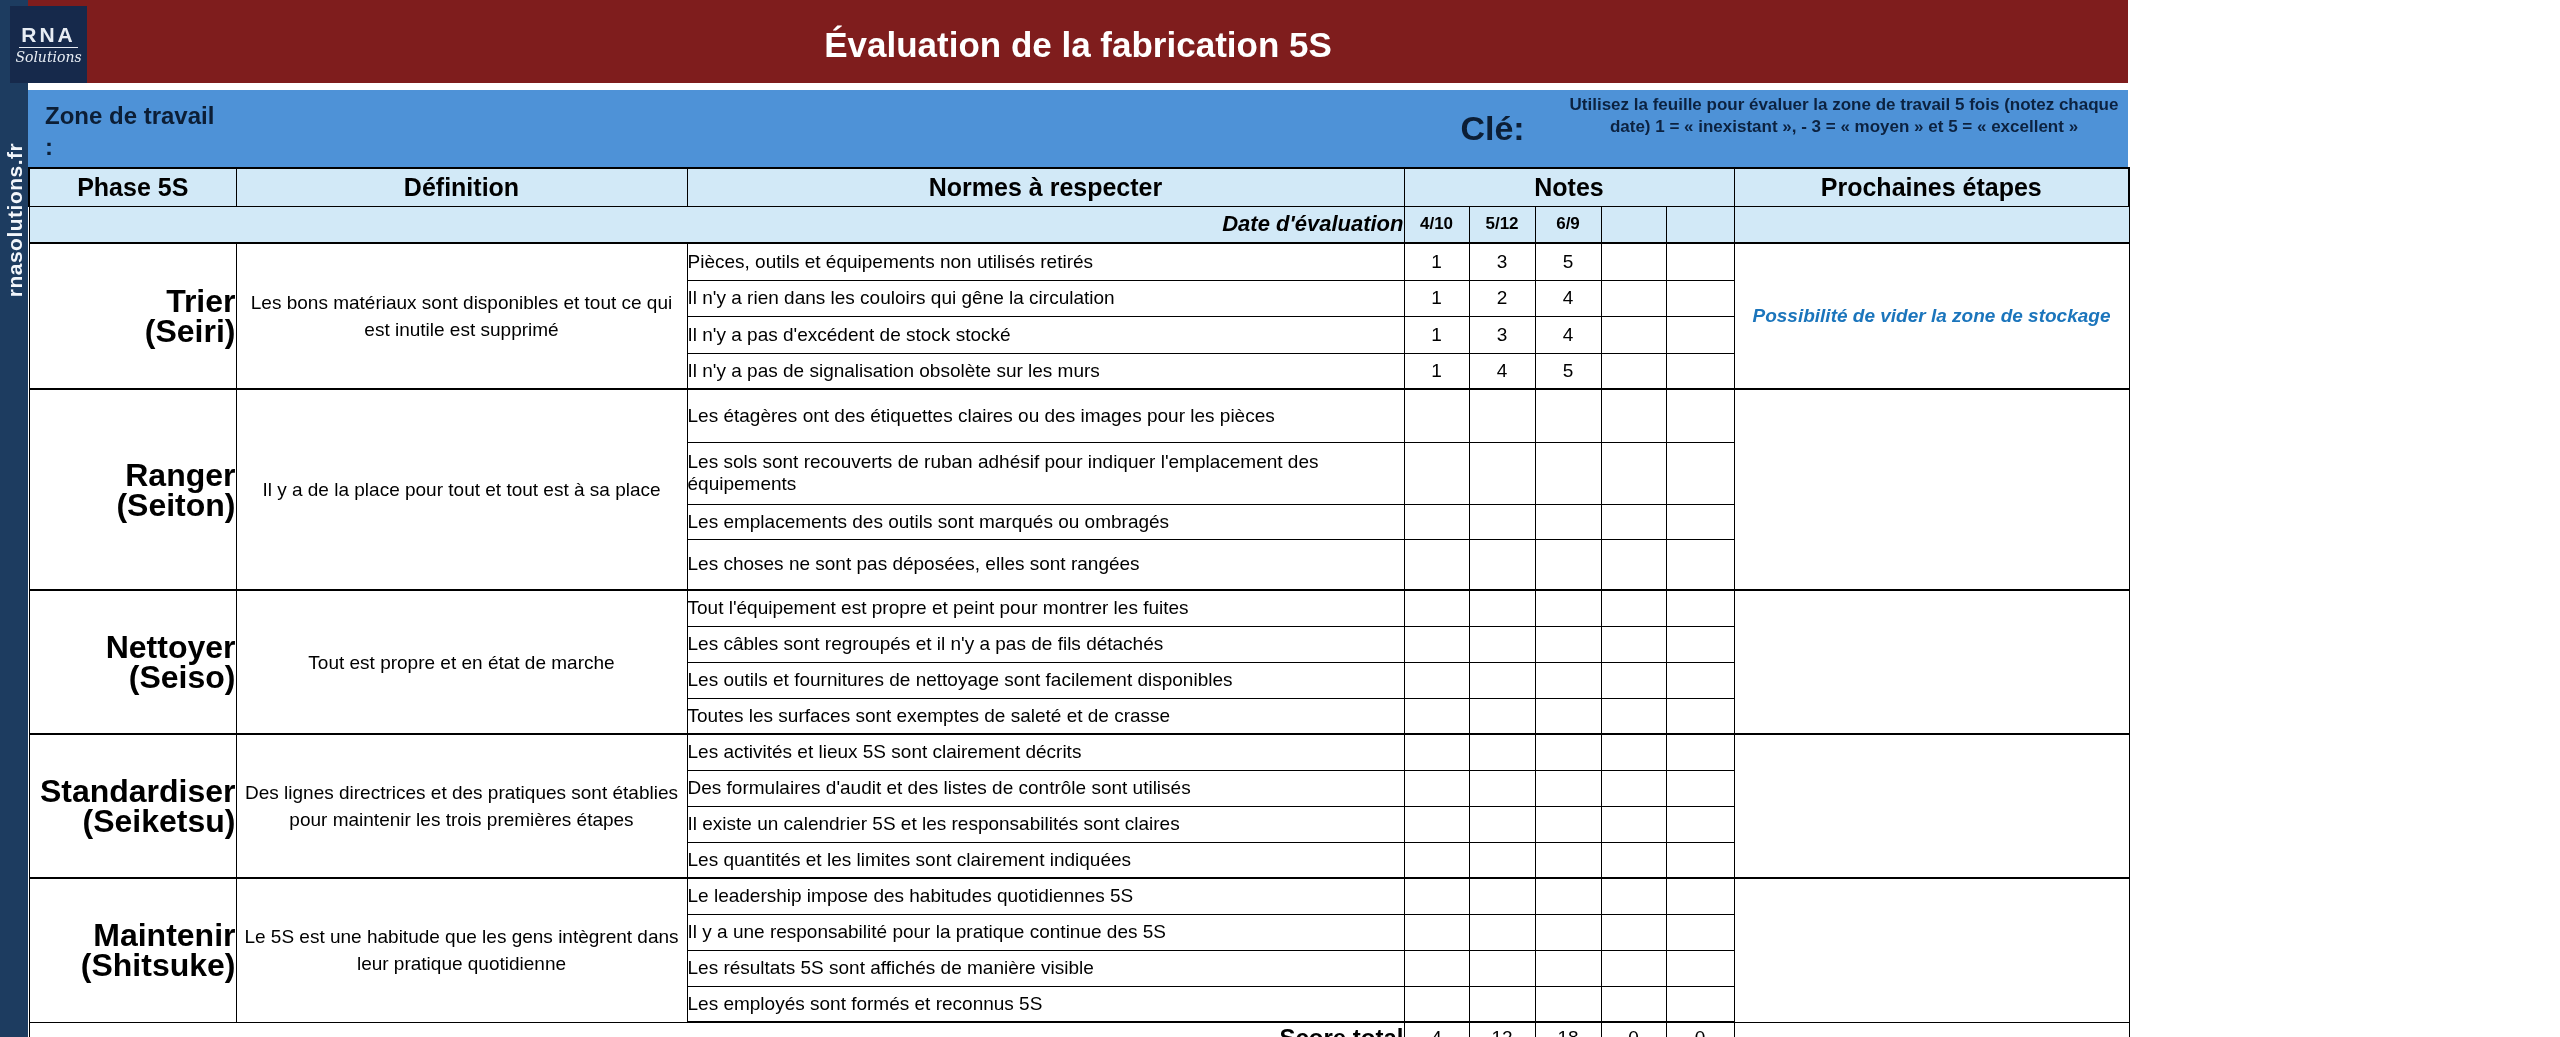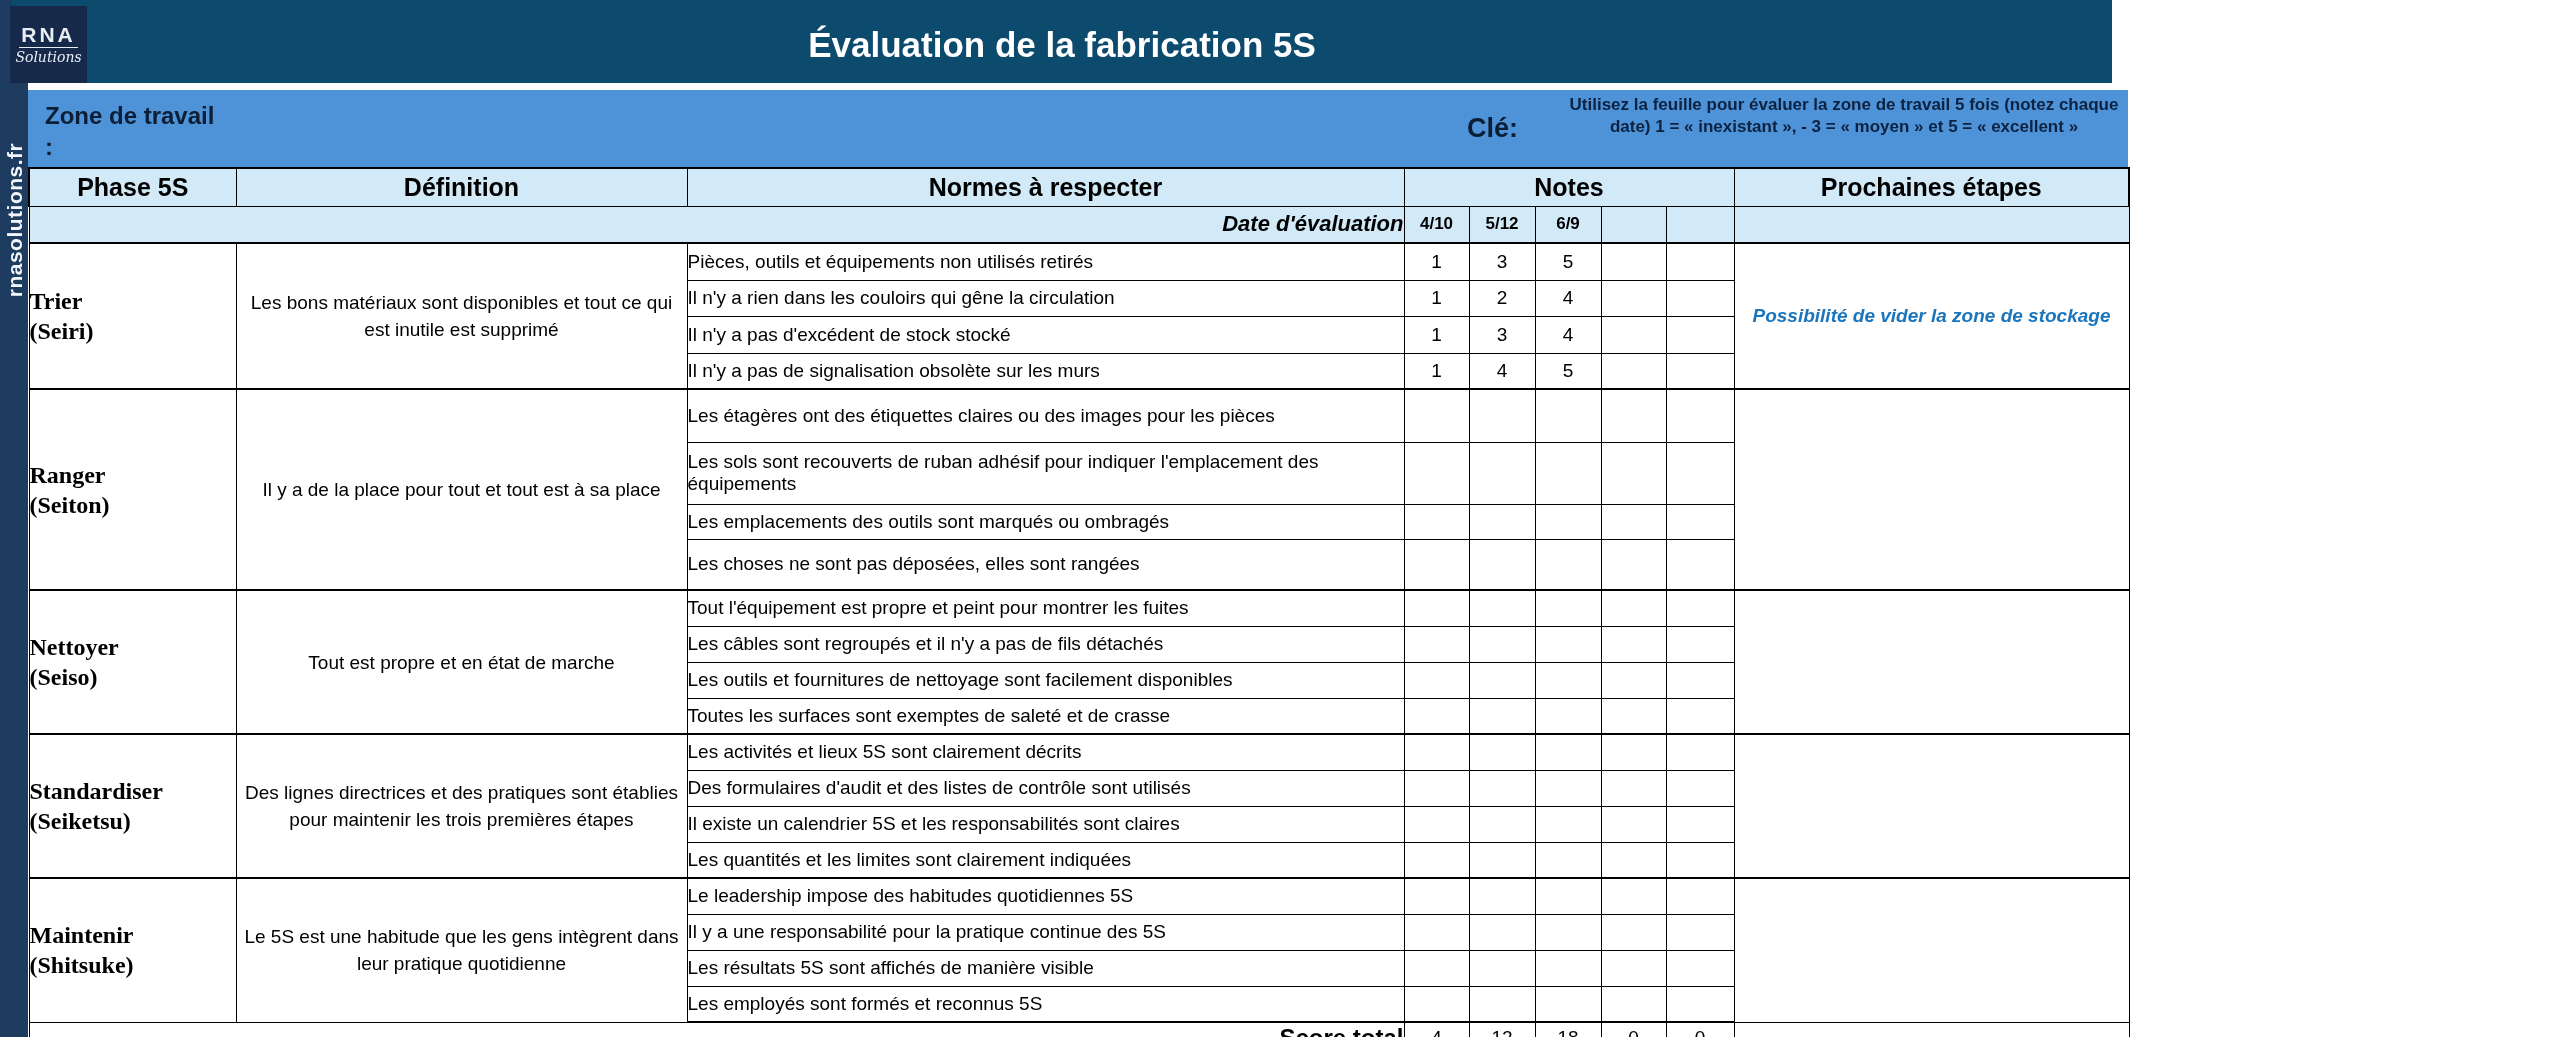--- a/index.html
+++ b/index.html
@@ -6,57 +6,57 @@
   .page{position:relative;width:2560px;height:1037px;background:#ffffff;overflow:hidden;
         font-family:"Liberation Sans",sans-serif;}
 
   
   .sidebar{position:absolute;left:0;top:0;width:28px;height:1037px;background:#1d3c60;}
   .sidebar-text{position:absolute;left:1px;top:375px;width:310px;height:27px;
         transform:rotate(-90deg);transform-origin:0 0;
         color:#f2f6fb;font-weight:bold;font-size:21px;line-height:27px;text-align:center;letter-spacing:.5px;}
 
   
-  .banner{position:absolute;left:12px;top:0;width:2100px;height:83px;background:#0c4a6e;}
+  .banner{position:absolute;left:28px;top:0;width:2100px;height:83px;background:#7f1d1d;}
   .banner-title{position:absolute;left:0;top:0;width:100%;height:90px;line-height:90px;text-align:center;
         color:#ffffff;font-weight:bold;font-size:35px;}
   .logo{position:absolute;left:10px;top:6px;width:77px;height:77px;background:#16294b;
         display:flex;flex-direction:column;align-items:center;justify-content:center;z-index:3;}
   .logo-rna{color:#e8edf4;font-weight:bold;font-size:21px;letter-spacing:3px;line-height:22px;
         font-family:"Liberation Sans",sans-serif;border-bottom:1px solid #e8edf4;padding:0 2px 1px;}
   .logo-sol{color:#e8edf4;font-style:italic;font-size:14px;line-height:18px;font-family:"DejaVu Serif",serif;}
 
   
   .keyrow{position:absolute;left:28px;top:90px;width:2100px;height:77px;background:#4e92d7;}
   .zone-label{position:absolute;left:17px;top:10px;width:170px;color:#0c1e35;font-weight:bold;
         font-size:24px;line-height:31px;}
   .zone-input{position:absolute;left:195px;top:0;width:1215px;height:77px;}
   .key-label{position:absolute;left:1412px;top:0;width:105px;height:73px;line-height:77px;text-align:center;
-        color:#0c1e35;font-weight:bold;font-size:27px;}
+        color:#0c1e35;font-weight:bold;font-size:34px;}
   .instructions{position:absolute;right:3px;top:4px;width:562px;color:#0c2240;font-weight:bold;
         font-size:17px;line-height:22px;text-align:center;}
 
   
   table.sheet{position:absolute;left:28px;top:167px;width:2100px;border-collapse:collapse;table-layout:fixed;
         font-size:19px;color:#000;}
   table.sheet td{border:1px solid #000;padding:0;vertical-align:middle;overflow:hidden;}
 
   thead td{background:#d2e9f7;}
   tr.cols{height:38px;}
   tr.cols td{border-top-width:2px;font-weight:bold;font-size:25px;text-align:center;}
   tr.cols td:first-child{border-left-width:2px;}
   tr.cols td:last-child{border-right-width:2px;}
   tr.dater{height:37px;}
   .date-label{font-weight:bold;font-style:italic;font-size:22px;text-align:right;padding-right:9px;border-left-width:2px;}
   .date-cell{font-weight:bold;font-size:17px;text-align:center;}
   .date-next{border-right-width:2px;}
 
   tbody tr.sec-top td{border-top-width:2px;}
   tbody tr:last-child td{border-bottom-width:2px;}
-  td.phase-cell{border-left-width:2px;text-align:left;font-weight:bold;font-size:24px;line-height:30px;background:#fff;font-family:Liberation Serif, serif;}
+  td.phase-cell{border-left-width:2px;text-align:right;font-weight:bold;font-size:32px;line-height:30px;background:#fff;}
   td.def-cell{text-align:center;font-size:19px;line-height:27px;padding:0 10px;background:#fff;}
   td.norm-cell{text-align:left;font-size:19px;line-height:22px;padding:2px 4px 2px 7px;background:#fff;}
   td.note-cell{text-align:center;font-size:19px;background:#fff;}
   td.next-cell{border-right-width:2px;text-align:center;font-size:19px;background:#fff;padding:0 28px;}
   td.next-cell.accent{color:#1b75bc;font-weight:bold;font-style:italic;line-height:26px;}
   td.bb2{border-bottom-width:2px;}
 
   tfoot tr{height:32px;}
   tfoot td{border:none;background:#fff;}
   td.score-label{font-weight:bold;font-size:24px;text-align:right;padding-right:10px;}

